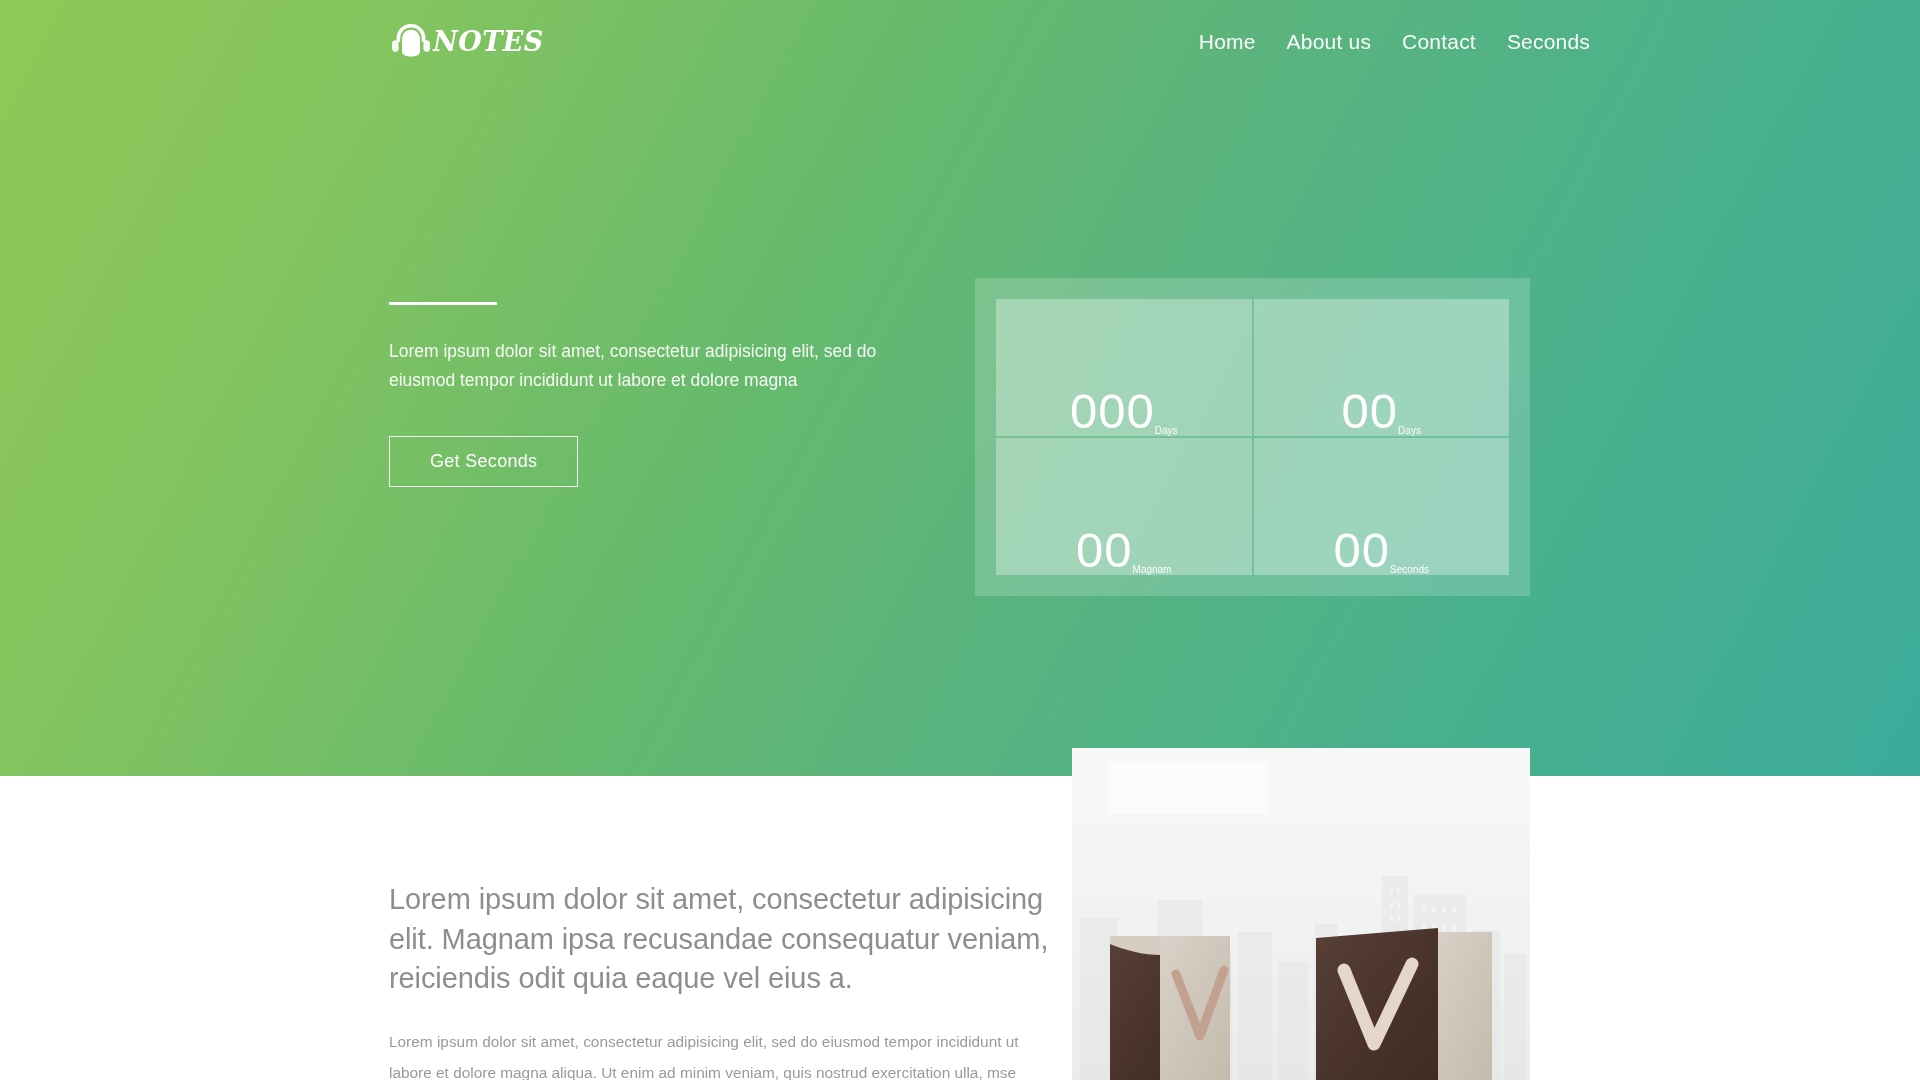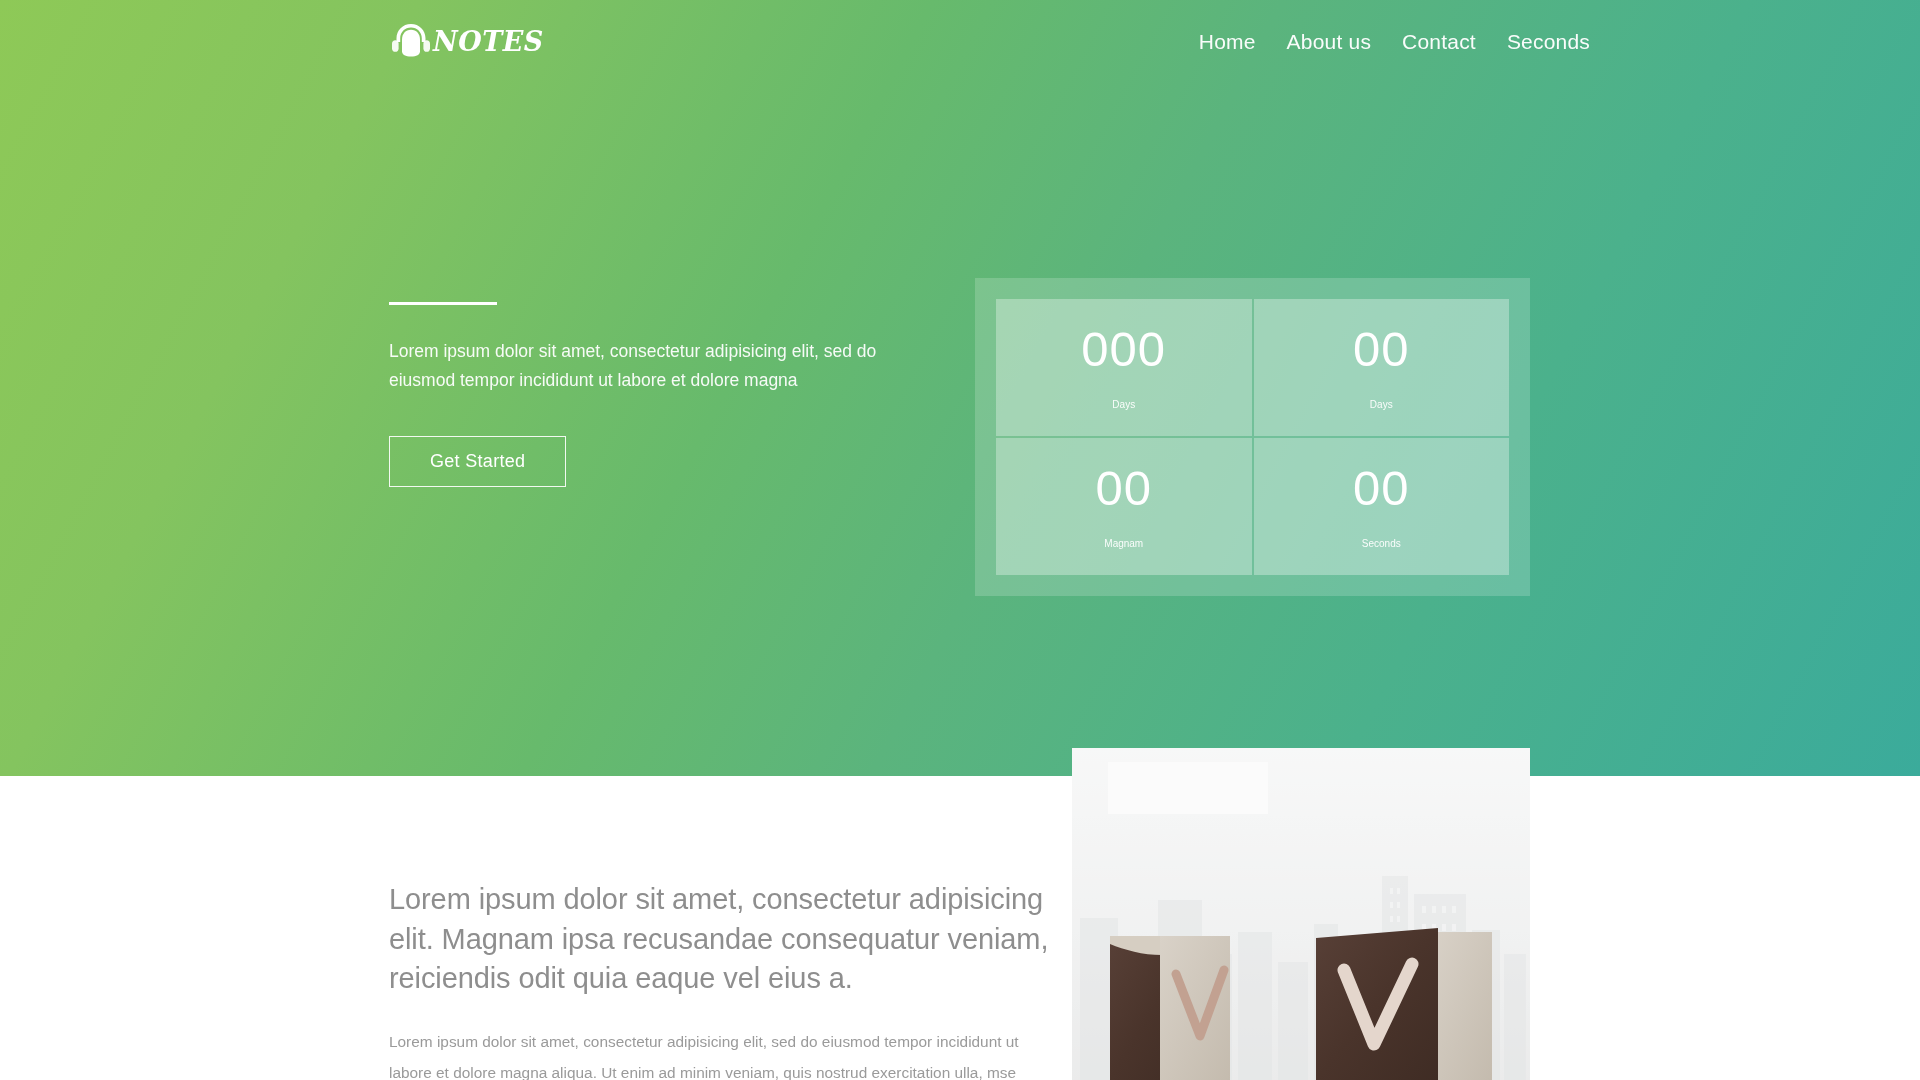--- a/index.html
+++ b/index.html
@@ -121,22 +121,21 @@
   .countdown-grid {
     width:100%; height:100%;
     display:grid;
     grid-template-columns:1fr 1fr;
     grid-template-rows:1fr 1fr;
     gap:2px;
   }
   .cd-cell {
     background:rgba(255,255,255,0.32);
     display:flex;
-    flex-direction:column;
-    align-items:center;
+    align-items:flex-end;
     justify-content:center;
   }
   .cd-value {
     color:#ffffff;
     font-size:49px;
     font-weight:300;
     line-height:1;
     letter-spacing:1px;
   }
   .cd-label {
@@ -221,21 +220,21 @@
       <li>
         <a href="#">Seconds</a>
       </li>
     </ul>
   </nav>
 
   <div class="hero-inner">
     <div class="hero-left">
       <div class="hero-rule"></div>
       <p class="hero-sub">Lorem ipsum dolor sit amet, consectetur adipisicing elit, sed do eiusmod tempor incididunt ut labore et dolore magna</p>
-      <a class="btn-started" href="#">Get Started</a>
+      <a class="btn-started" href="#">Get Seconds</a>
     </div>
   </div>
 
   <div class="countdown">
     <div class="countdown-grid">
       <div class="cd-cell">
         <div class="cd-value">000</div>
         <div class="cd-label">Days</div>
       </div>
       <div class="cd-cell">

